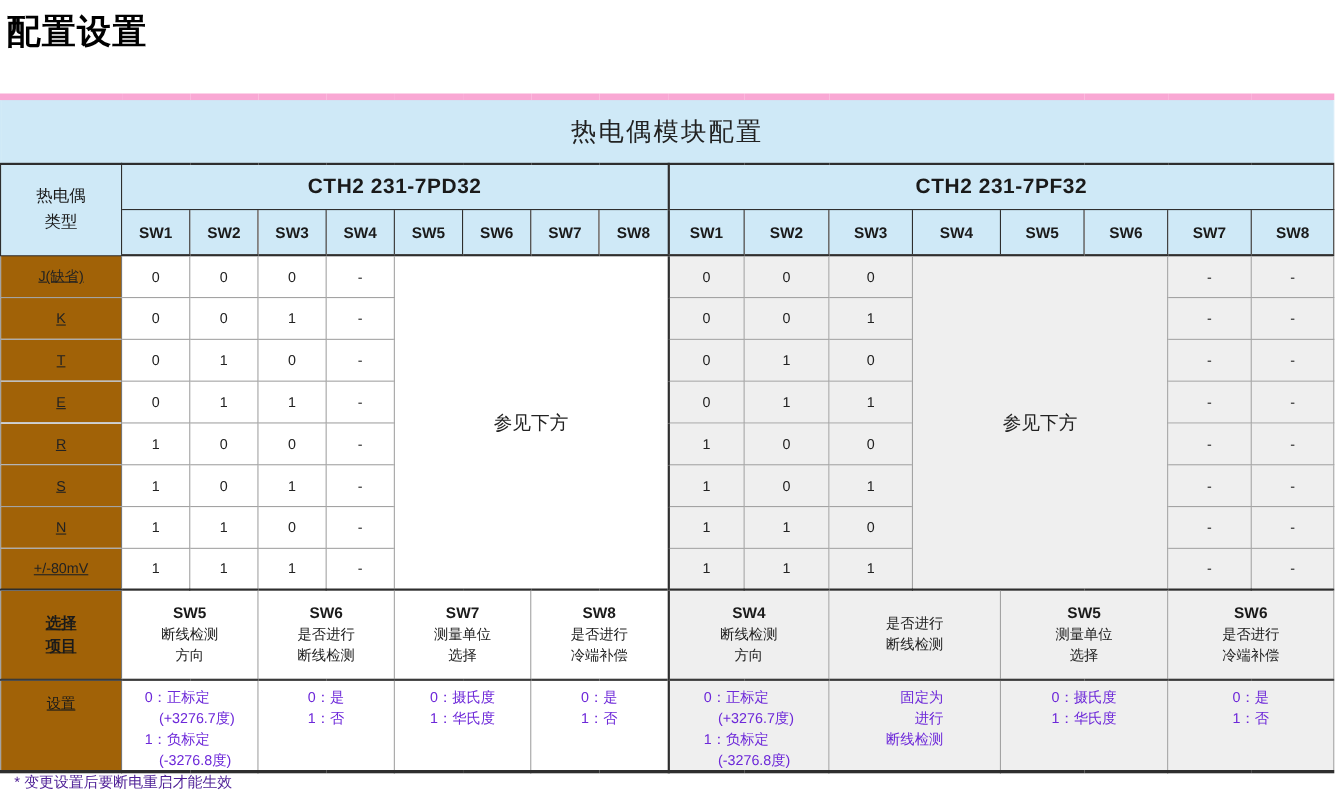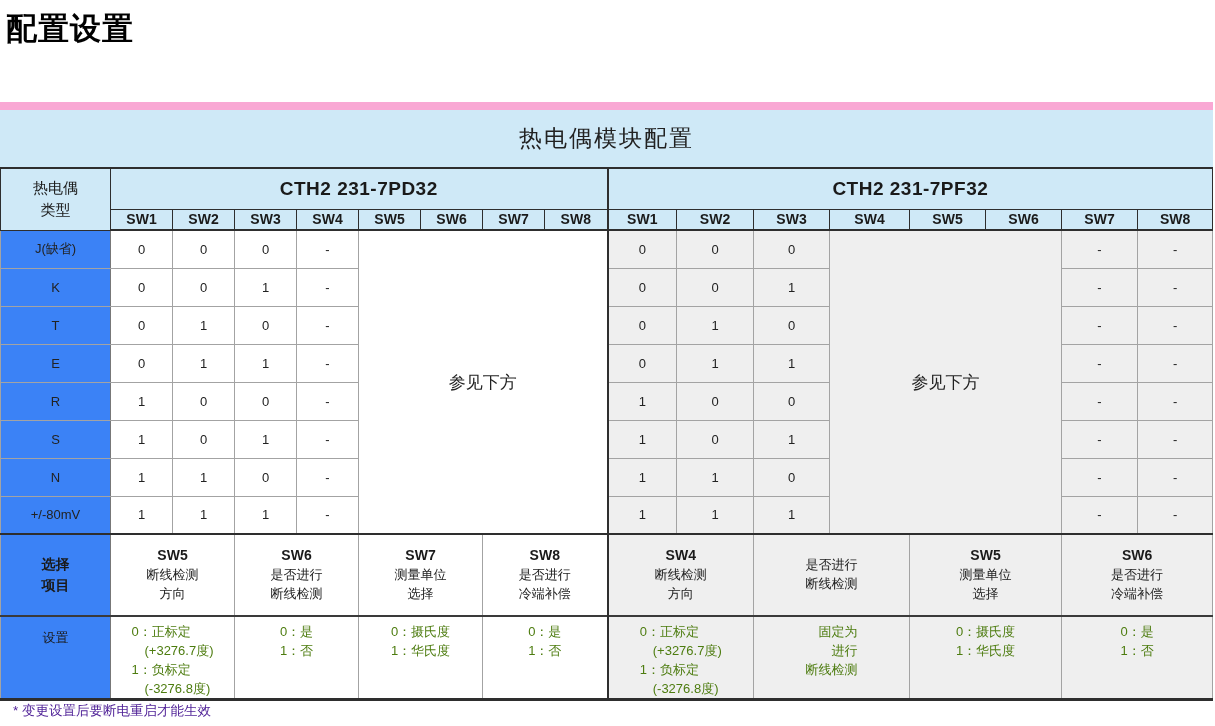--- a/index.html
+++ b/index.html
@@ -6,57 +6,57 @@
   body{
     width:1215px;height:726px;position:relative;overflow:hidden;
     background:#ffffff;color:#1a1a1a;
     font-family:"Liberation Sans","DejaVu Sans",sans-serif;
   }
   .page-title{
     position:absolute;top:4px;left:2px;margin:4px;
     font-size:31px;font-weight:900;letter-spacing:1px;color:#000;
   }
   table.cfg{
-    position:absolute;top:102px;left:0;
+    position:absolute;top:85px;left:0;
     width:1212px;border-collapse:collapse;table-layout:fixed;
-    border-top:8px solid #f9a8d4;border-bottom:3px solid #2e2e2e;
+    border-top:6px solid #f9a8d4;border-bottom:3px solid #2e2e2e;
   }
   td{padding:0;overflow:hidden;}
   .pre{white-space:pre-wrap;}
   
   .title-row td{
     height:57px;background:#cfe9f7;text-align:center;vertical-align:middle;
     font-size:23px;letter-spacing:2px;color:#222;
     border:1px solid #cfe9f7;border-bottom:2px solid #2e2e2e;
   }
   .hdr td{background:#cfe9f7;border:1px solid #2e2e2e;text-align:center;vertical-align:middle;}
   .group-row{height:41px;}
-  .sw-row{height:21px;}
+  .sw-row{height:42px;}
   .sw-row td{font-size:14px;font-weight:bold;border-bottom:2px solid #2e2e2e;}
   .model{font-size:19px;font-weight:bold;letter-spacing:0.5px;}
   .type-head{font-size:15px;font-weight:normal;line-height:1.5;}
   .gb{border-left:2px solid #2e2e2e !important;}
   
   .data-row{height:38px;}
   .data-row td{border:1px solid #a3a3a3;font-size:13px;text-align:center;vertical-align:middle;color:#222;}
-  .rowlabel{background:#3b82f6;border-right:1px solid #777 !important;}
+  .rowlabel{background:#a16207;border-right:1px solid #777 !important;text-decoration:underline;}
   .g{background:#efefef;}
   .w{background:#ffffff;}
   .see{font-size:17px !important;color:#333;margin-top:44px;}
   
   .sel-row{height:82px;}
   .sel-row td{border:1px solid #a3a3a3;border-top:2px solid #2e2e2e;text-align:center;vertical-align:middle;}
   .set-row{height:75px;margin-top:40px;}
   .set-row td{border:1px solid #a3a3a3;border-top:2px solid #3a3a3a;text-align:center;vertical-align:top;}
   .sel-label{font-size:14px;font-weight:bold;line-height:1.5;}
   .set-label{font-size:13px;padding-top:12px !important;}
   .swname{font-size:14px;font-weight:bold;line-height:1.4;}
   .desc{font-size:13px;line-height:1.45;color:#222;}
   .setcell{padding-top:6px !important;font-size:13px;}
-  .setblock{display:inline-block;text-align:left;line-height:1.45;font-size:13px;color:#4d7c0f;}
+  .setblock{display:inline-block;text-align:left;line-height:1.45;font-size:13px;color:#6d28d9;}
   .setblock.center{text-align:right;display:inline-block;}
   .footnote{
     position:absolute;top:702px;left:13px;font-size:13.5px;color:#4c1d95;
   }
 </style>
 </head>
 <body>
 
 <h1 class="page-title">配置设置</h1>
 

